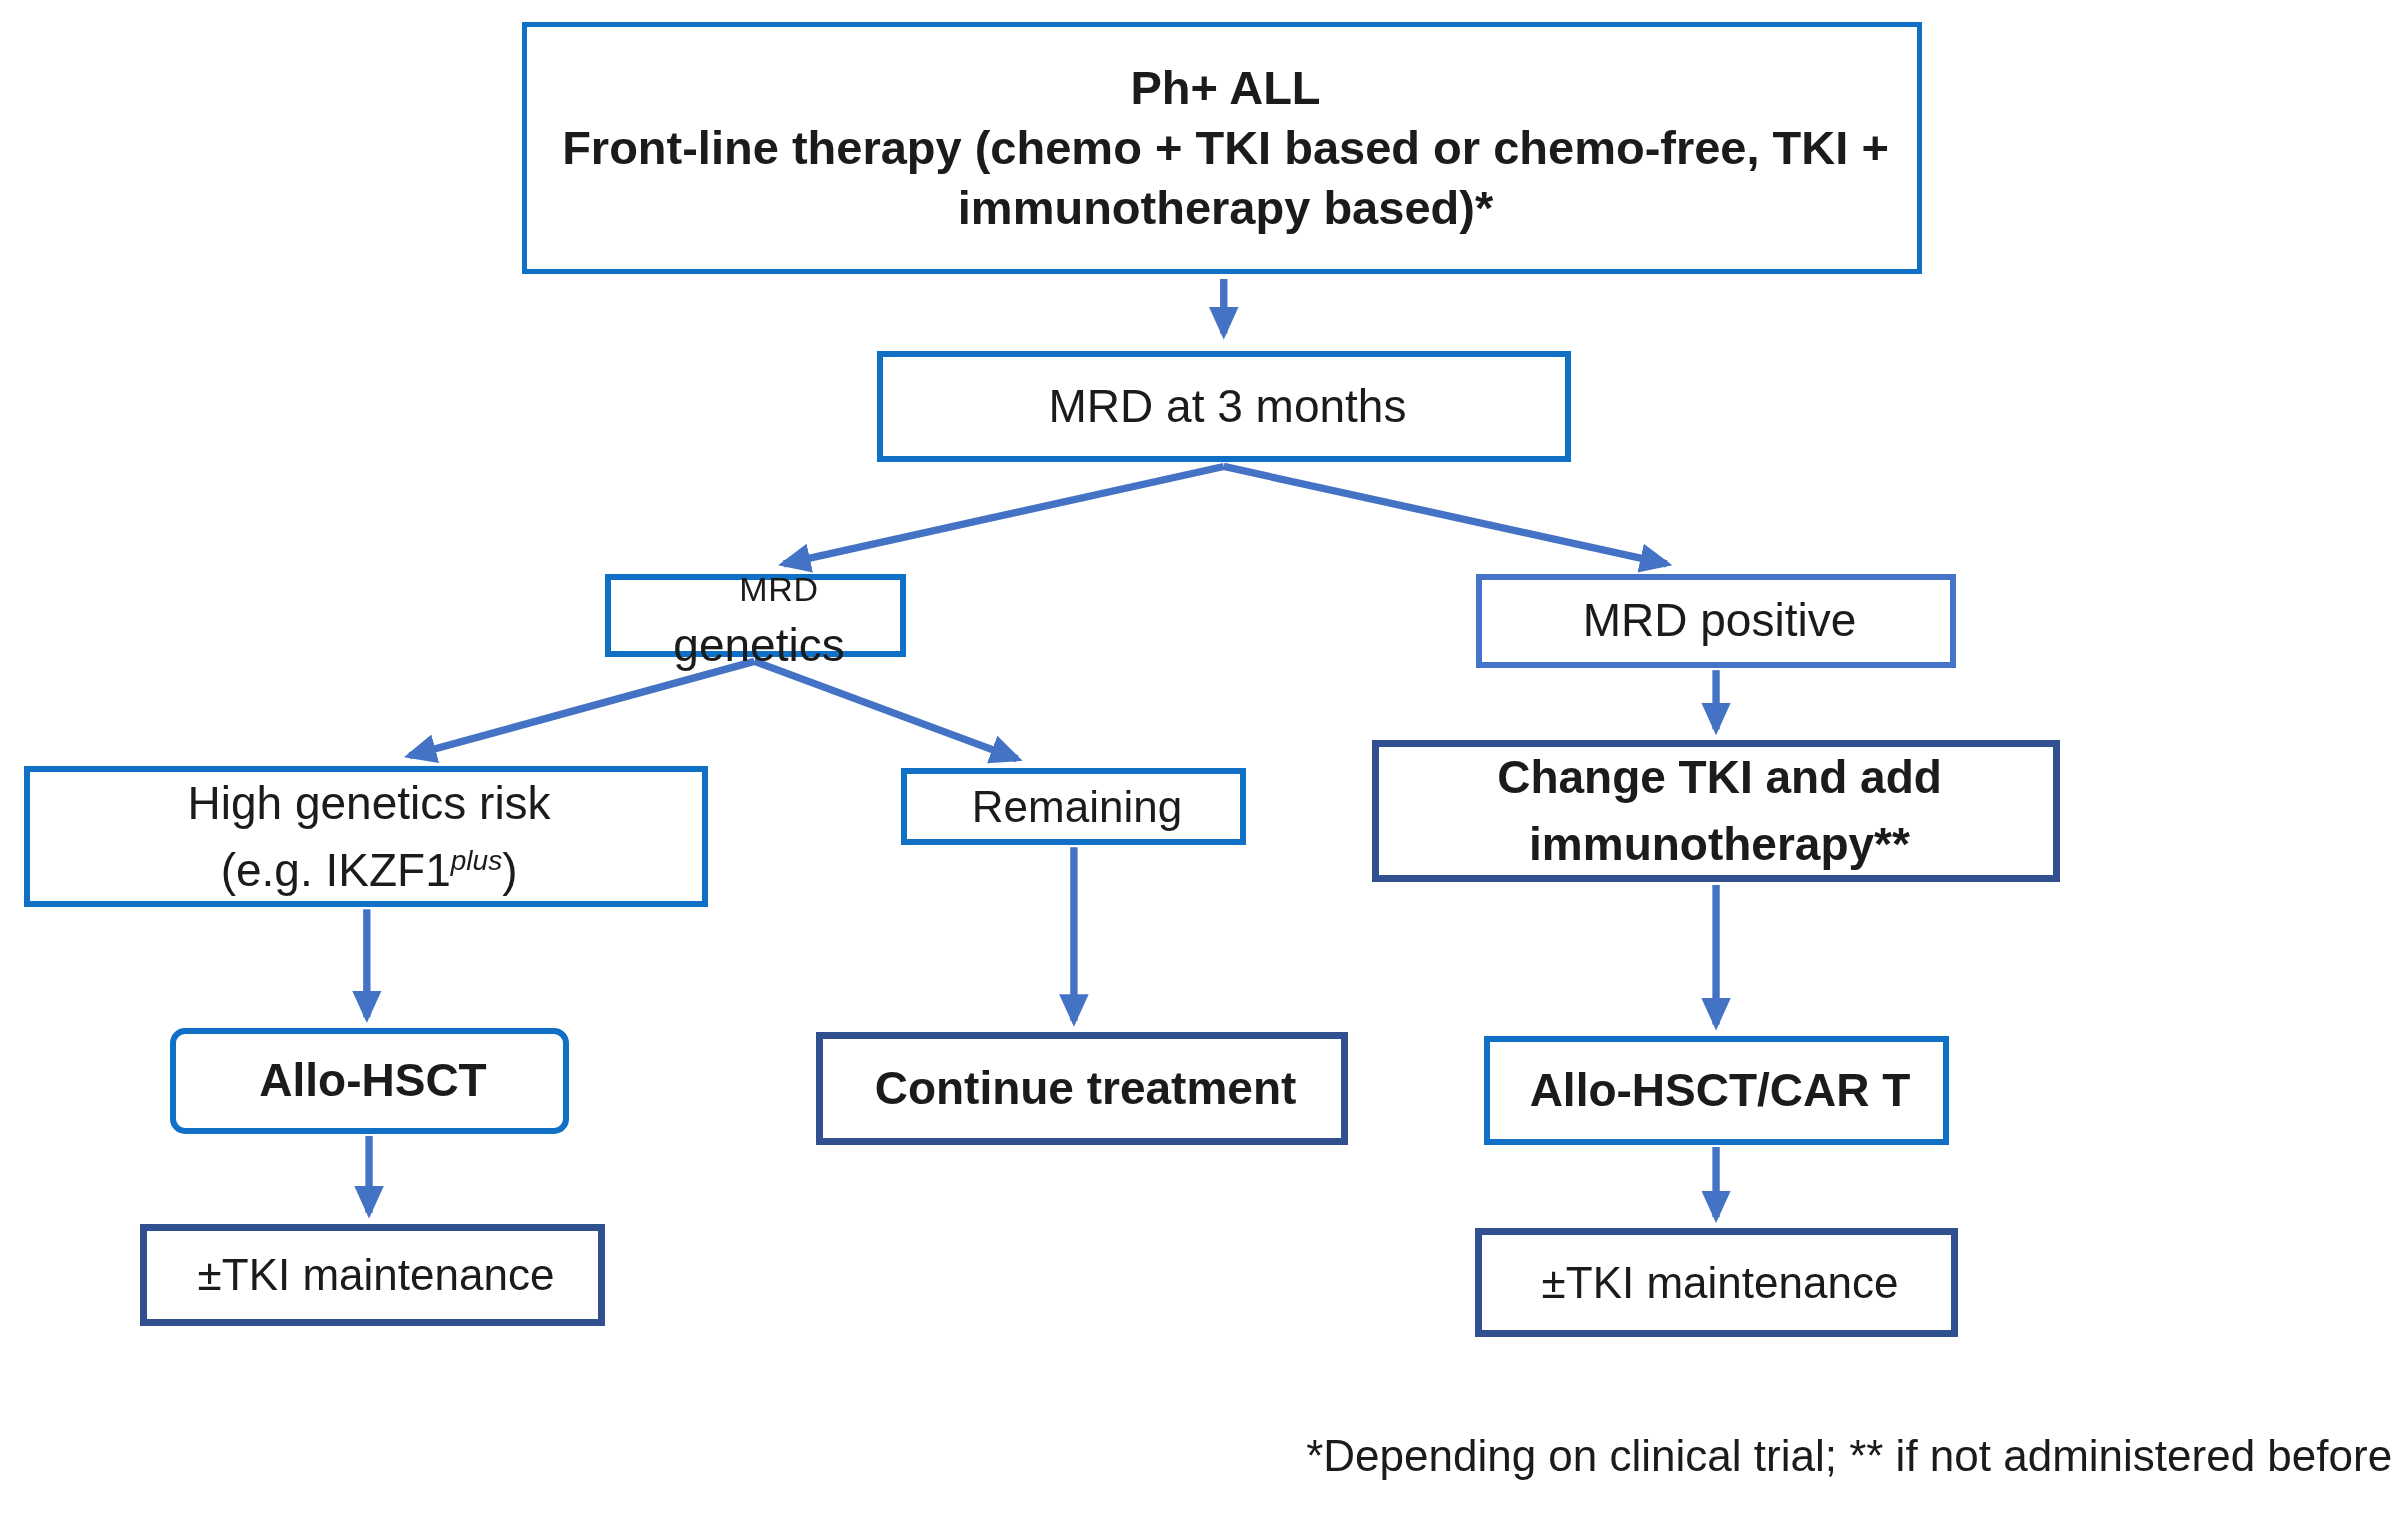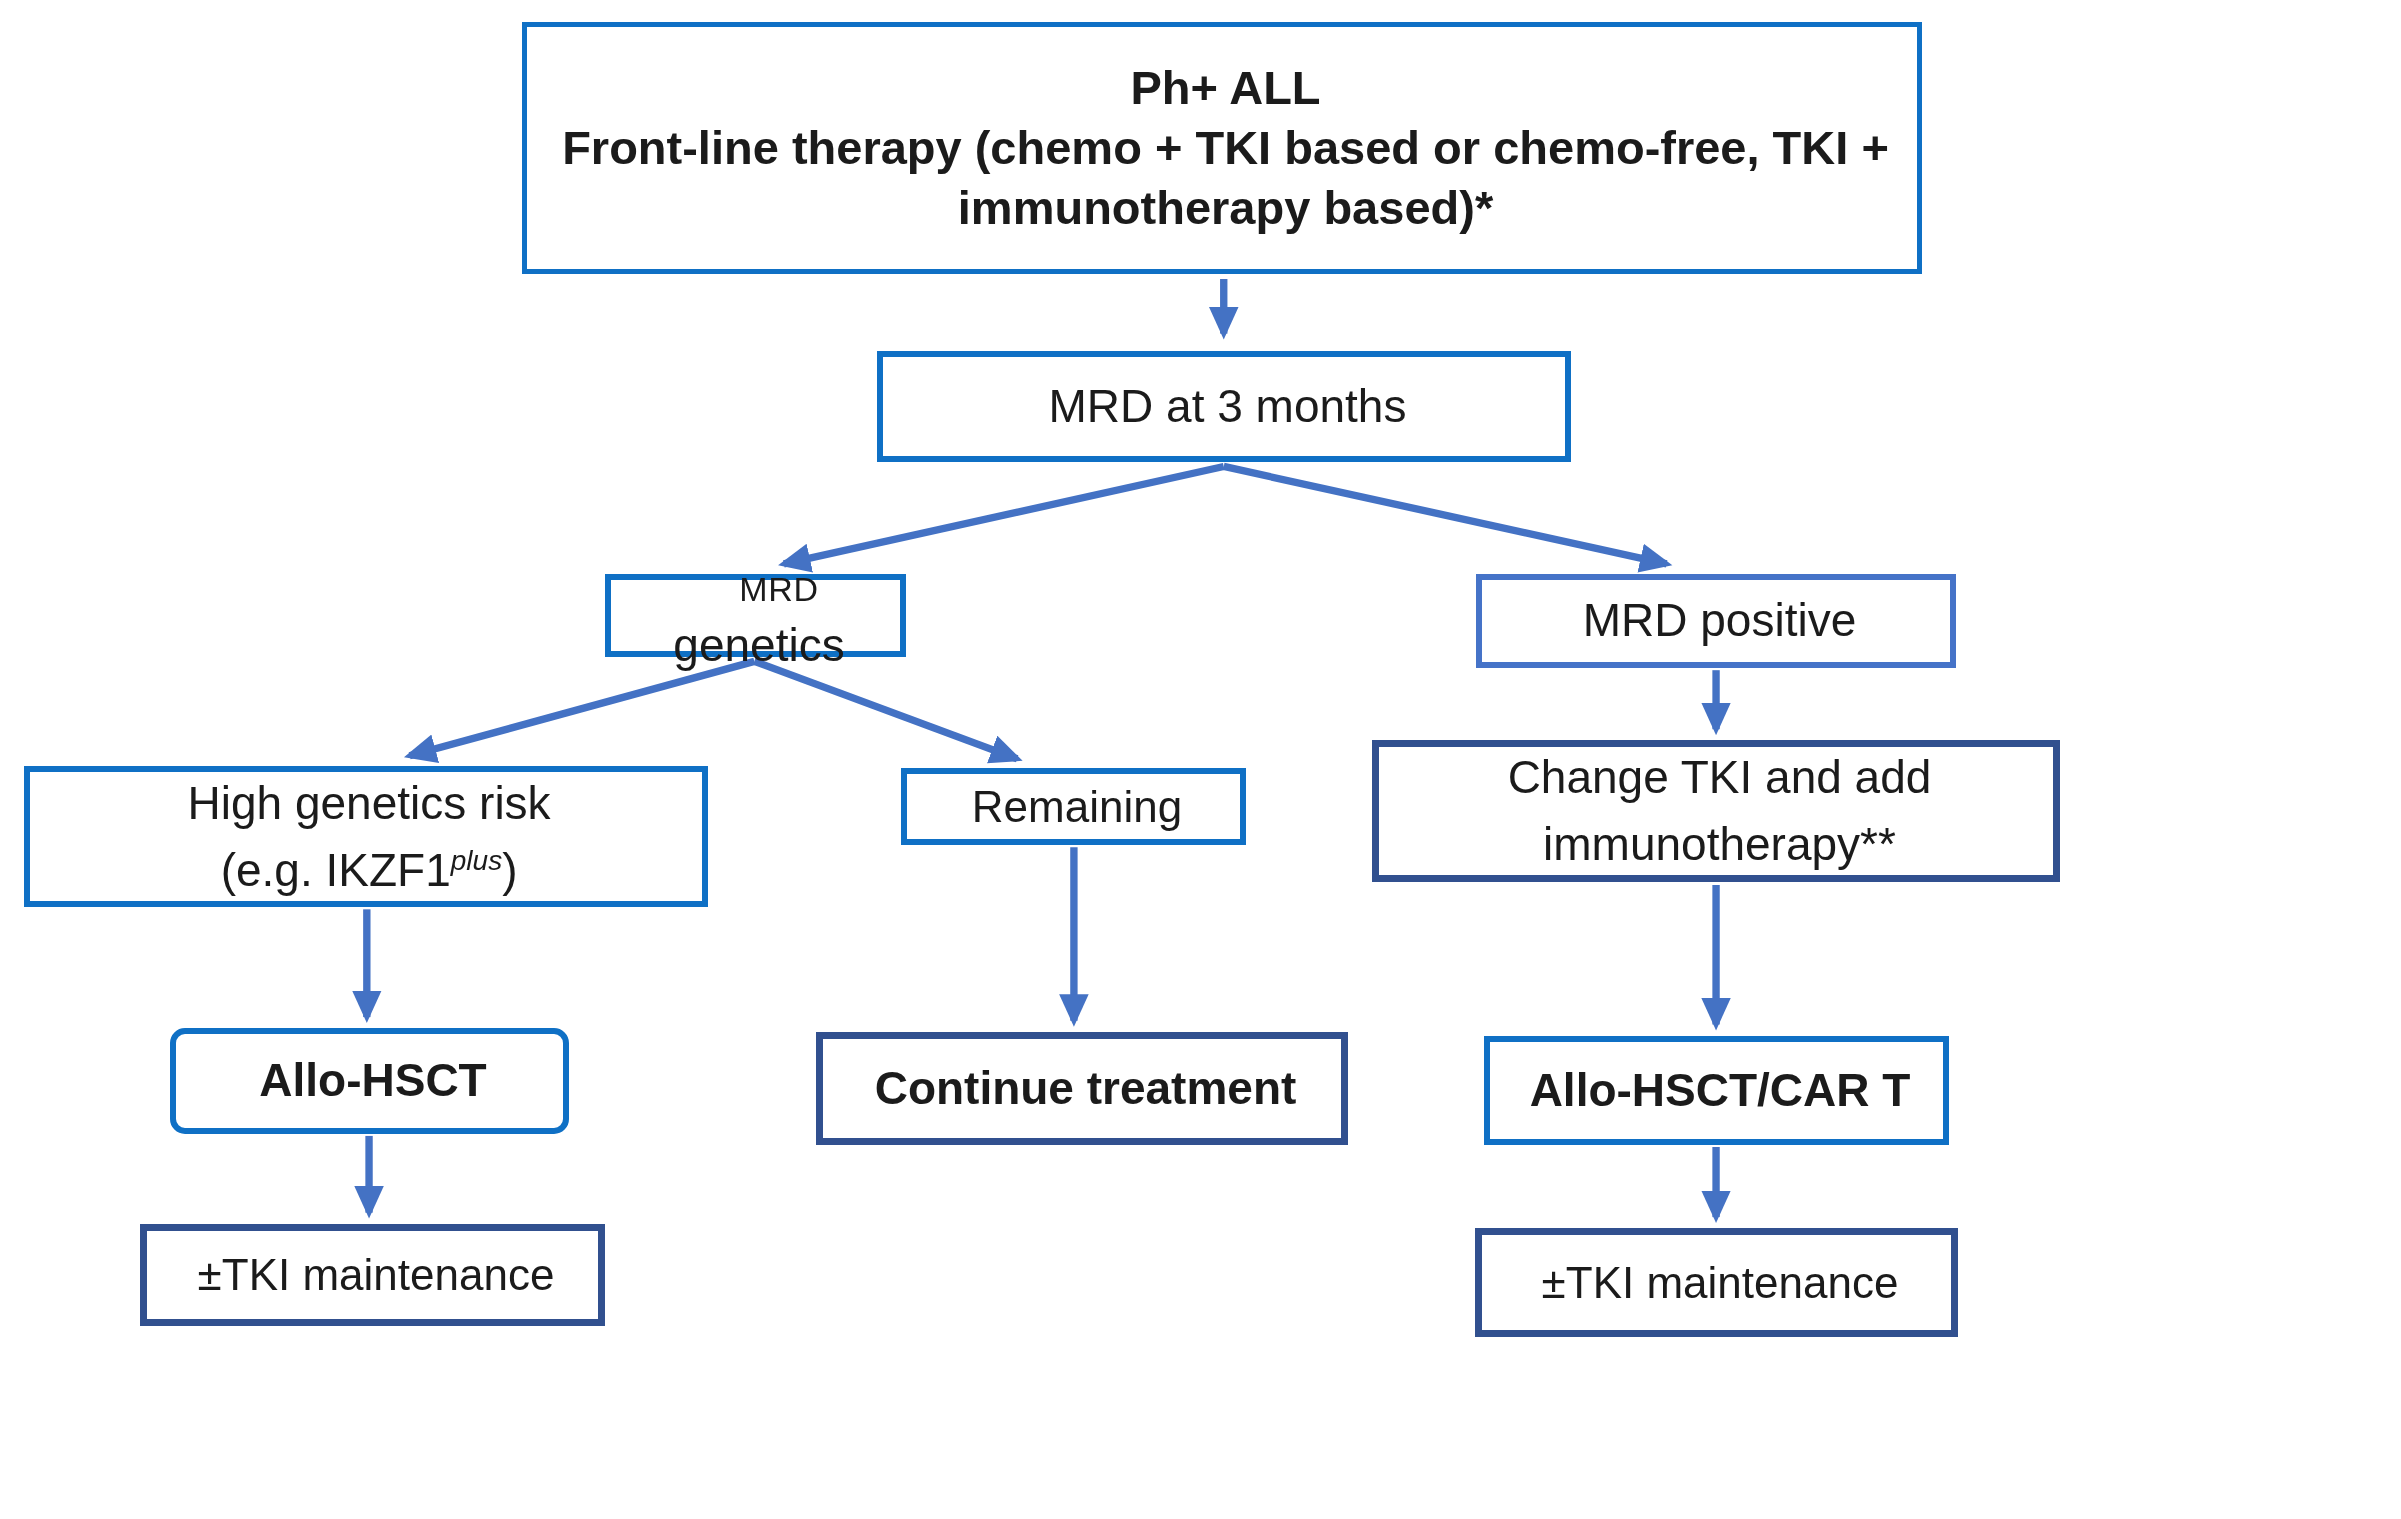--- a/index.html
+++ b/index.html
@@ -34,21 +34,21 @@
   .prewrap{white-space:pre-line;}
   .fs62{font-size:46px;}
   .fs60{font-size:44px;}
   
   #front-line{left:522px;top:22px;width:1400px;height:252px;border-width:5.9px;font-size:47px;line-height:1.27;}
   #mrd-3-months{left:877px;top:351px;width:694px;height:111px;}
   #mrd-negative{left:605px;top:574px;width:301px;height:83px;}
   #mrd-positive{left:1476px;top:574px;width:480px;height:94px;}
   #high-genetics{left:23.6px;top:766px;width:684px;height:141px;line-height:1.45;}
   #remaining{left:901px;top:768px;width:345px;height:77px;}
-  #change-tki{left:1372px;top:740px;width:688px;height:142px;line-height:1.45;}
+  #change-tki{left:1372px;top:740px;width:688px;height:142px;line-height:1.45;font-weight:bold;}
   #allo-hsct{left:170px;top:1028px;width:399px;height:106px;border-radius:15px;}
   #continue-treatment{left:816px;top:1032px;width:532px;height:113px;}
   #allo-hsct-cart{left:1484px;top:1036px;width:465px;height:109px;}
   #tki-maint-left{left:140px;top:1224px;width:465px;height:102px;}
   #tki-maint-right{left:1475px;top:1228px;width:483px;height:109px;}
   .mrd-small{font-size:34px;letter-spacing:0.7px;margin-left:40px;}
   .sup{font-size:28px;font-style:italic;vertical-align:super;line-height:0;}
   #footnote{
     position:absolute;
     right:8.9px;top:1431px;
@@ -112,15 +112,16 @@
   <div class="node border-bright bold fs62" id="allo-hsct">Allo-HSCT</div>
 
   <div class="node border-navy bold fs62" id="continue-treatment">Continue treatment</div>
 
   <div class="node border-bright bold fs62" id="allo-hsct-cart">Allo-HSCT/CAR T</div>
 
   <div class="node border-navy fs60" id="tki-maint-left">±TKI maintenance</div>
 
   <div class="node border-navy fs60" id="tki-maint-right">±TKI maintenance</div>
 
+  <div id="footnote">*Depending on clinical trial; ** if not administered before</div>
 
 </div>
 
 
 </body></html>

